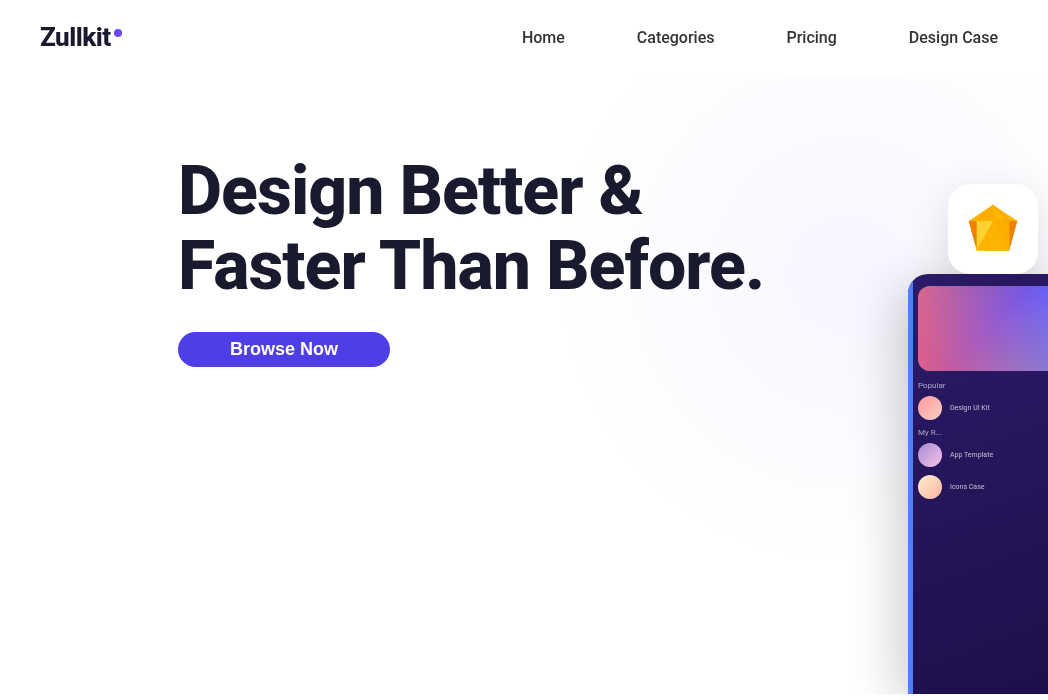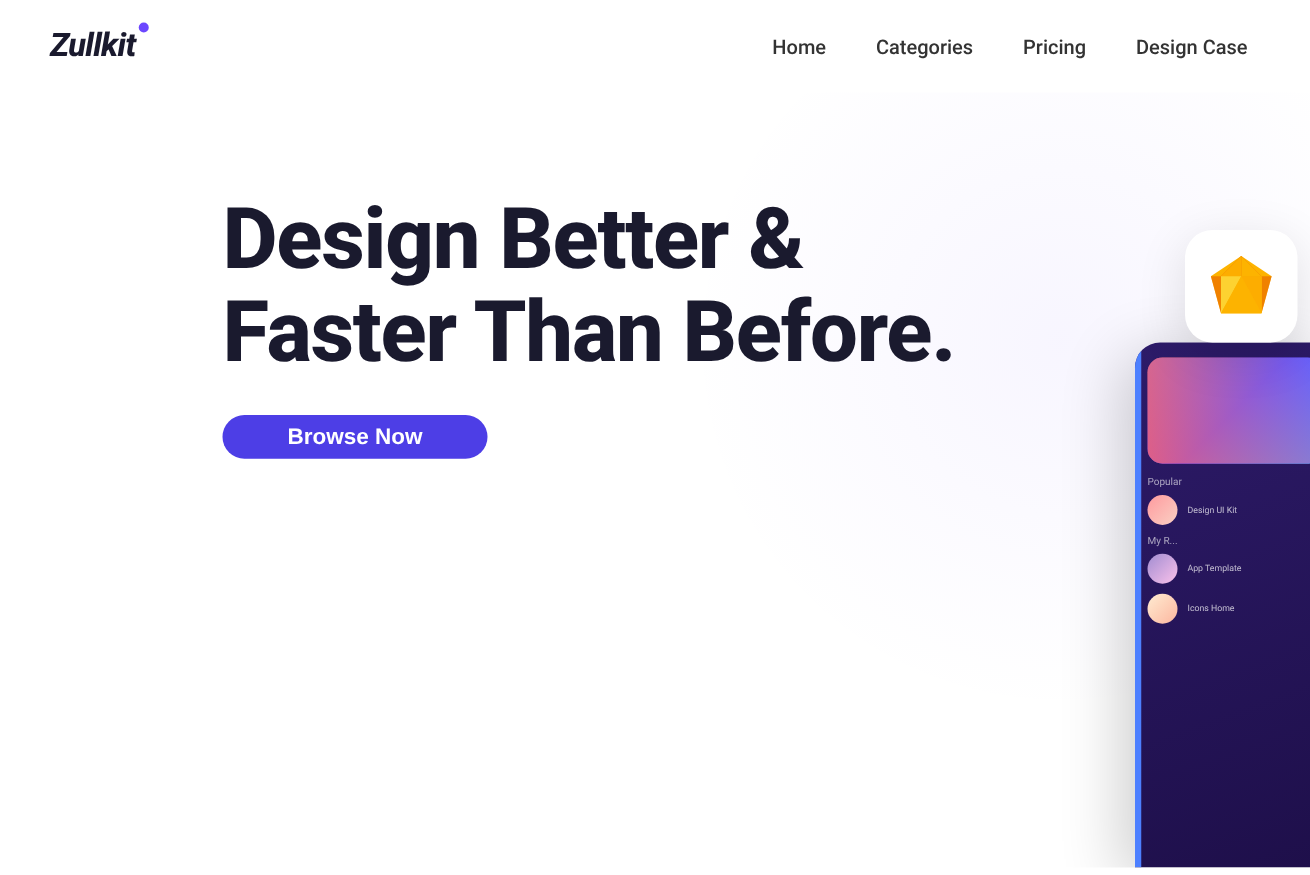--- a/index.html
+++ b/index.html
@@ -22,23 +22,22 @@
       display: flex;
       align-items: center;
       justify-content: space-between;
       padding: 22px 50px 22px 40px;
       position: relative;
       z-index: 10;
     }
 
     .logo {
       display: flex;
-      align-items: flex-start;
+      align-items: center;
       gap: 2px;
-      font-style: italic;
     }
 
     .logo-text {
       font-size: 26px;
       font-weight: 800;
       color: #1a1a2e;
       letter-spacing: -0.5px;
     }
 
     .logo-dot {
@@ -49,21 +48,21 @@
       display: inline-block;
       margin-left: 1px;
       vertical-align: super;
       position: relative;
       top: -4px;
     }
 
     nav {
       display: flex;
       align-items: center;
-      gap: 40px;
+      gap: 72px;
     }
 
     nav a {
       text-decoration: none;
       font-size: 16px;
       color: #333;
       font-weight: 500;
       cursor: pointer;
     }
 
@@ -298,18 +297,18 @@
           <span class="panel-text">Design UI Kit</span>
         </div>
 
         <div class="panel-label">My R...</div>
         <div class="panel-item">
           <div class="panel-avatar panel-avatar-2"></div>
           <span class="panel-text">App Template</span>
         </div>
         <div class="panel-item">
           <div class="panel-avatar panel-avatar-3"></div>
-          <span class="panel-text">Icons Home</span>
+          <span class="panel-text">Icons Case</span>
         </div>
       </div>
     </div>
   </div>
 </section>
 
 </body></html>

